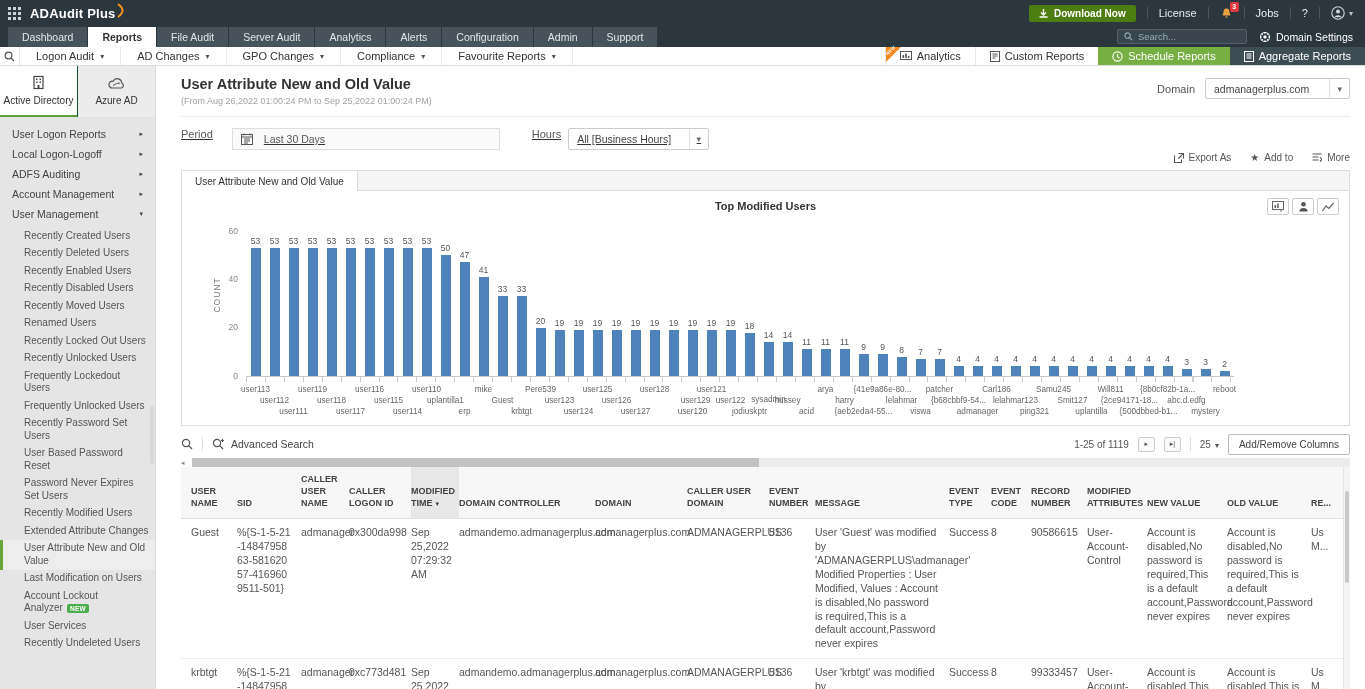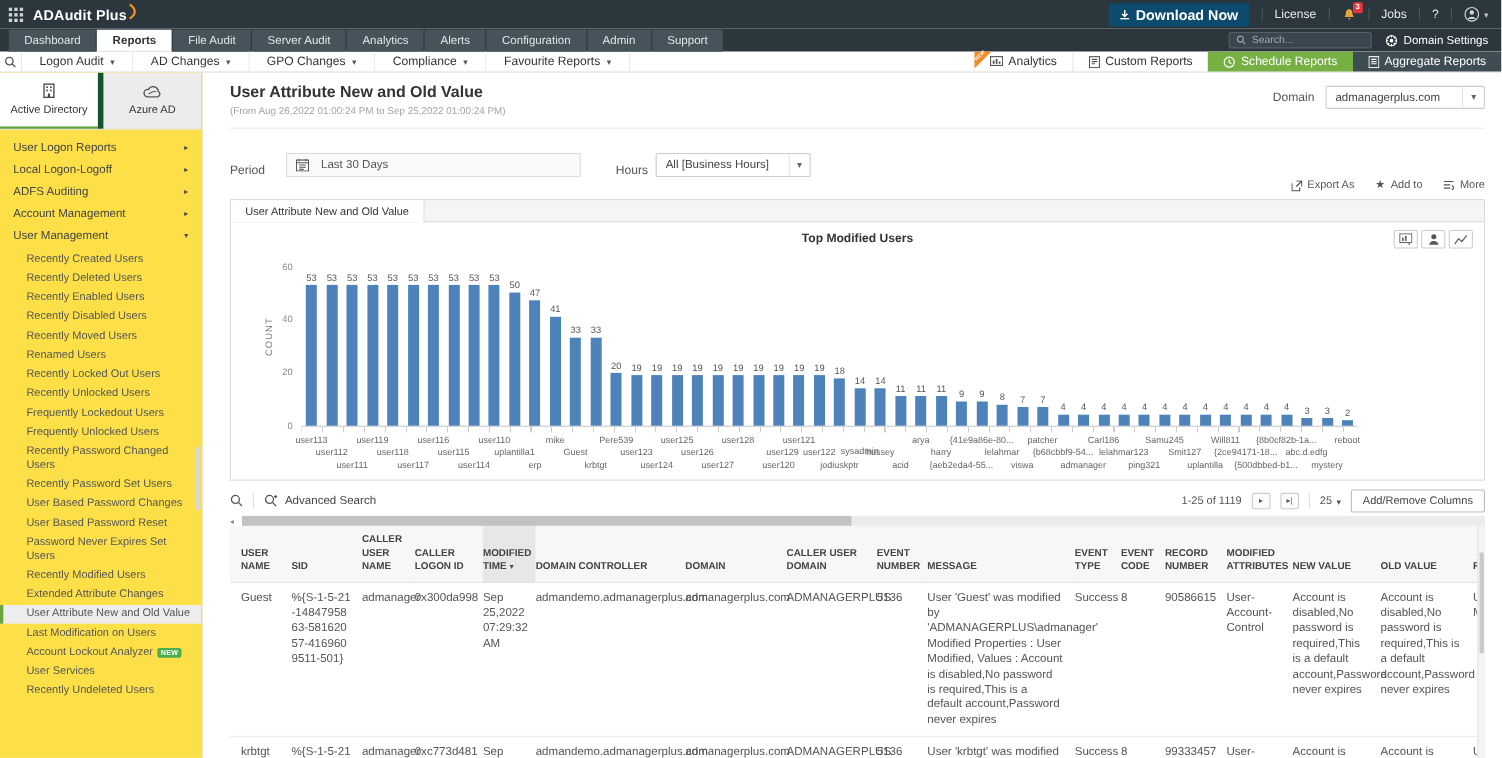--- a/index.html
+++ b/index.html
@@ -12,21 +12,21 @@
   svg { display:block; }
 
   
   .topbar-row1 { height:26px; background:#2b373d; display:flex; align-items:center; justify-content:space-between; padding:0 12px 0 8px; }
   .brand { display:flex; align-items:center; gap:9px; }
   .grid-icon { display:grid; grid-template-columns:repeat(3,3px); grid-gap:2px; cursor:pointer; }
   .grid-icon i { width:3px; height:3px; background:#cdd5d9; }
   .logo { display:flex; align-items:center; color:#fff; font-size:13px; font-weight:bold; letter-spacing:.2px; }
   .logo .swoosh { margin-left:1px; margin-top:-6px; }
   .top-right { display:flex; align-items:center; gap:11px; color:#e6ebee; font-size:11px; }
-  .download-btn { background:#0c4a6e; color:#fff; border:none; border-radius:2px; font-size:13px; font-weight:bold; padding:3px 10px; display:flex; gap:6px; align-items:center; cursor:pointer; font-family:inherit; }
+  .download-btn { background:#4d7c0f; color:#fff; border:none; border-radius:2px; font-size:10px; font-weight:bold; padding:3px 10px; display:flex; gap:6px; align-items:center; cursor:pointer; font-family:inherit; }
   .sep1 { width:1px; height:12px; background:#49555b; }
   .bell-wrap { position:relative; cursor:pointer; }
   .badge { position:absolute; top:-5px; right:-6px; background:#e3363f; color:#fff; font-size:7px; line-height:1; padding:1.5px 2.5px; border-radius:2px; font-style:normal; font-weight:bold; }
   .tr-link { cursor:pointer; color:#e6ebee; text-decoration:none; }
   .avatar { display:flex; align-items:center; gap:4px; cursor:pointer; }
   .caret-sm { font-size:8px; color:#b9c2c7; }
 
   .topbar-row2 { height:21px; background:#2b373d; display:flex; justify-content:space-between; align-items:flex-end; }
   .main-tabs { display:flex; height:20px; padding-left:8px; }
   .tab { padding:0 14px; background:#46535a; color:#dfe6e9; font-size:10.5px; display:flex; align-items:center; margin-right:1px; cursor:pointer; white-space:nowrap; }
@@ -44,44 +44,44 @@
   .ql { display:flex; align-items:center; gap:5px; padding:0 14px; font-size:11px; color:#333; border-left:1px solid #e6e6e6; position:relative; cursor:pointer; white-space:nowrap; }
   .ql.schedule { background:#76b043; color:#fff; border-left:none; }
   .ql.aggregate { background:#3e4d54; color:#fff; border-left:none; }
   .ribbon { position:absolute; left:0; top:0; width:0; height:0; border-top:15px solid #f6891f; border-right:15px solid transparent; }
   .ribbon b { position:absolute; top:-14px; left:-1px; font-size:4.5px; color:#fff; transform:rotate(-45deg); font-weight:bold; letter-spacing:.2px; }
 
   
   .bodyrow { display:flex; height:623px; }
 
   
-  .sidebar { width:184px; border-right:1px solid #d9d9d9; background:#fde047; position:relative; overflow:hidden; flex-shrink:0; }
+  .sidebar { width:156px; border-right:1px solid #d9d9d9; background:#e5e5e5; position:relative; overflow:hidden; flex-shrink:0; }
   .side-tabs { display:flex; height:52px; border-bottom:1px solid #e0e0e0; }
-  .side-tab { flex:1; background:#ececec; display:flex; flex-direction:column; align-items:center; justify-content:center; gap:5px; font-size:10px; color:#333; cursor:pointer; border-left:5px solid #14532d; }
+  .side-tab { flex:1; background:#ececec; display:flex; flex-direction:column; align-items:center; justify-content:center; gap:5px; font-size:10px; color:#333; cursor:pointer; border-left:1px solid #14532d; }
   .side-tab.active { background:#fff; border-left:none; border-bottom:2px solid #5f9e3e; }
   .side-groups { padding-top:6px; }
   .group { height:20px; display:flex; align-items:center; justify-content:space-between; padding:0 12px; font-size:10.5px; color:#444; cursor:pointer; }
   .group .arr { font-size:7px; color:#444; }
   .side-sub { list-style:none; margin:3px 0 0; padding:0; }
   .side-sub li { padding:2.5px 6px 2.5px 21px; font-size:10px; color:#555; line-height:1.25; border-left:3px solid transparent; cursor:pointer; }
   .side-sub li.selected { background:#ededed; border-left-color:#6aa63c; }
   .newbadge { background:#4cae4f; color:#fff; font-size:6.5px; font-weight:bold; border-radius:2px; padding:1px 3px; margin-left:4px; letter-spacing:.3px; }
   .side-thumb { position:absolute; right:1px; top:340px; width:4px; height:58px; background:#d8d8d8; border-radius:2px; }
 
   
   .main { flex:1; padding:0 15px 0 25px; overflow:hidden; }
   .report-header { display:flex; justify-content:space-between; align-items:flex-start; padding-top:10px; border-bottom:1px solid #ececec; padding-bottom:10px; }
   h1 { margin:0; font-size:14.5px; font-weight:bold; color:#333; }
   .subtitle { font-size:9px; color:#a3a3a3; margin-top:4px; }
   .domain-box { display:flex; gap:10px; align-items:center; font-size:11px; color:#555; margin-top:2px; }
   .select { border:1px solid #ccc; background:#fff; height:21px; display:flex; align-items:center; justify-content:space-between; padding:0 0 0 8px; font-size:10.5px; color:#444; border-radius:2px; cursor:pointer; }
   .select .scaret { color:#666; font-size:9px; padding:0 7px; margin-left:10px; border-left:1px solid #e2e2e2; height:100%; display:flex; align-items:center; }
   .domain-box .select { width:145px; }
 
-  .filters { display:flex; align-items:flex-end; margin-top:22px; }
+  .filters { display:flex; align-items:flex-start; margin-top:11px;text-decoration:underline; }
   .flabel { font-size:11px; color:#555; }
   .period-box { margin-left:19px; width:268px; height:22px; background:#fafafa; border:1px solid #ddd; display:flex; align-items:center; gap:11px; padding:0 8px; font-size:10.5px; color:#555; cursor:pointer; }
   .hours-label { margin-left:32px; }
   .hours-select { margin-left:7px; width:141px; height:22px; }
 
   .actions-row { display:flex; justify-content:flex-end; gap:19px; margin-top:0; font-size:10px; color:#555; align-items:center; height:15px; }
   .action { display:flex; gap:5px; align-items:center; cursor:pointer; }
   .action .star { font-size:10px; color:#555; }
 
   .report-tabbar { margin-top:5px; position:relative; height:21px; background:#f5f5f5; border:1px solid #ddd; }
@@ -338,23 +338,21 @@
           <li><span>Recently Created Users</span></li>
           <li><span>Recently Deleted Users</span></li>
           <li><span>Recently Enabled Users</span></li>
           <li><span>Recently Disabled Users</span></li>
           <li><span>Recently Moved Users</span></li>
           <li><span>Renamed Users</span></li>
           <li><span>Recently Locked Out Users</span></li>
           <li><span>Recently Unlocked Users</span></li>
           <li><span>Frequently Lockedout Users</span></li>
           <li><span>Frequently Unlocked Users</span></li>
-          <li><span>Recently Password Changed Users</span></li>
           <li><span>Recently Password Set Users</span></li>
-          <li><span>User Based Password Changes</span></li>
           <li><span>User Based Password Reset</span></li>
           <li><span>Password Never Expires Set Users</span></li>
           <li><span>Recently Modified Users</span></li>
           <li><span>Extended Attribute Changes</span></li>
           <li class="selected"><span>User Attribute New and Old Value</span></li>
           <li><span>Last Modification on Users</span></li>
           <li><span>Account Lockout Analyzer</span><span class="newbadge">NEW</span></li>
           <li><span>User Services</span></li>
           <li><span>Recently Undeleted Users</span></li>
           <li></li>

